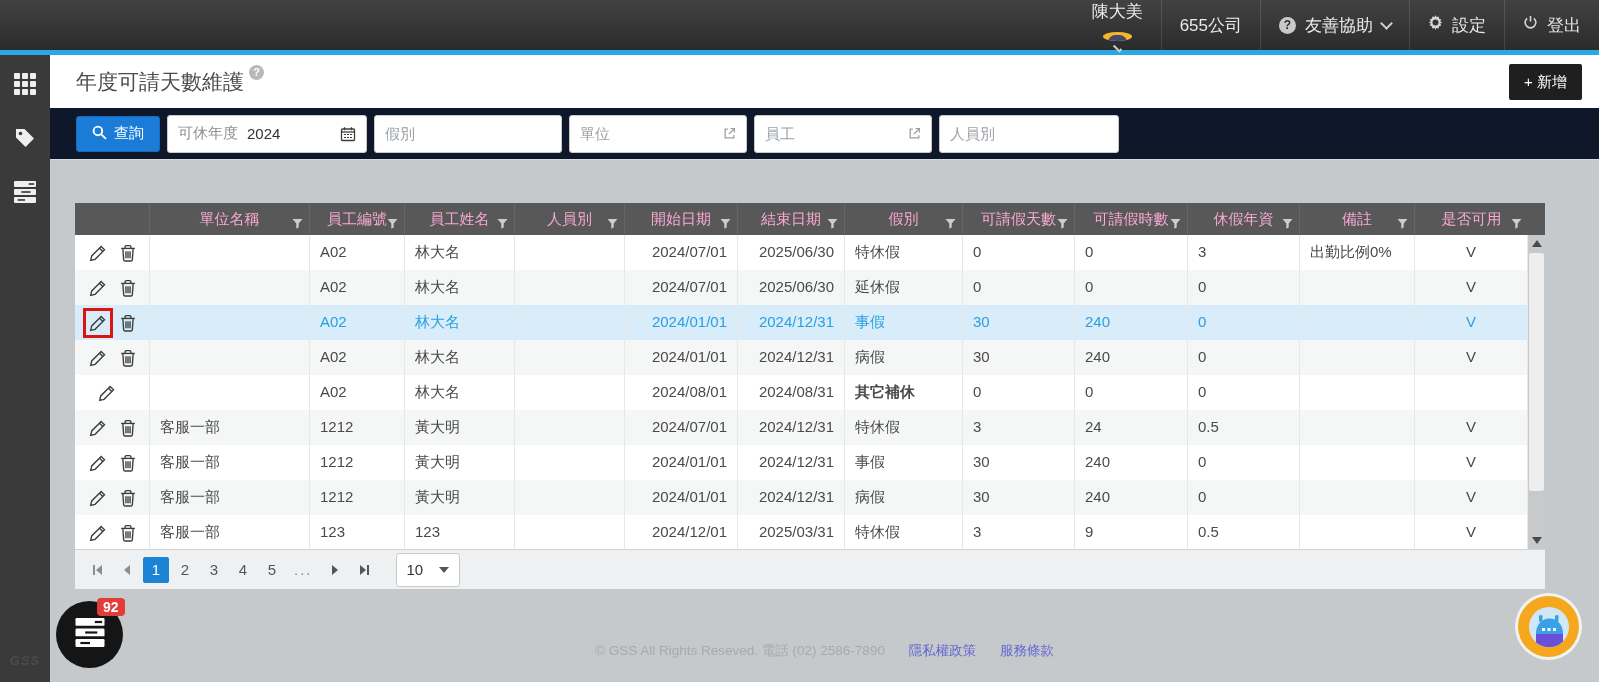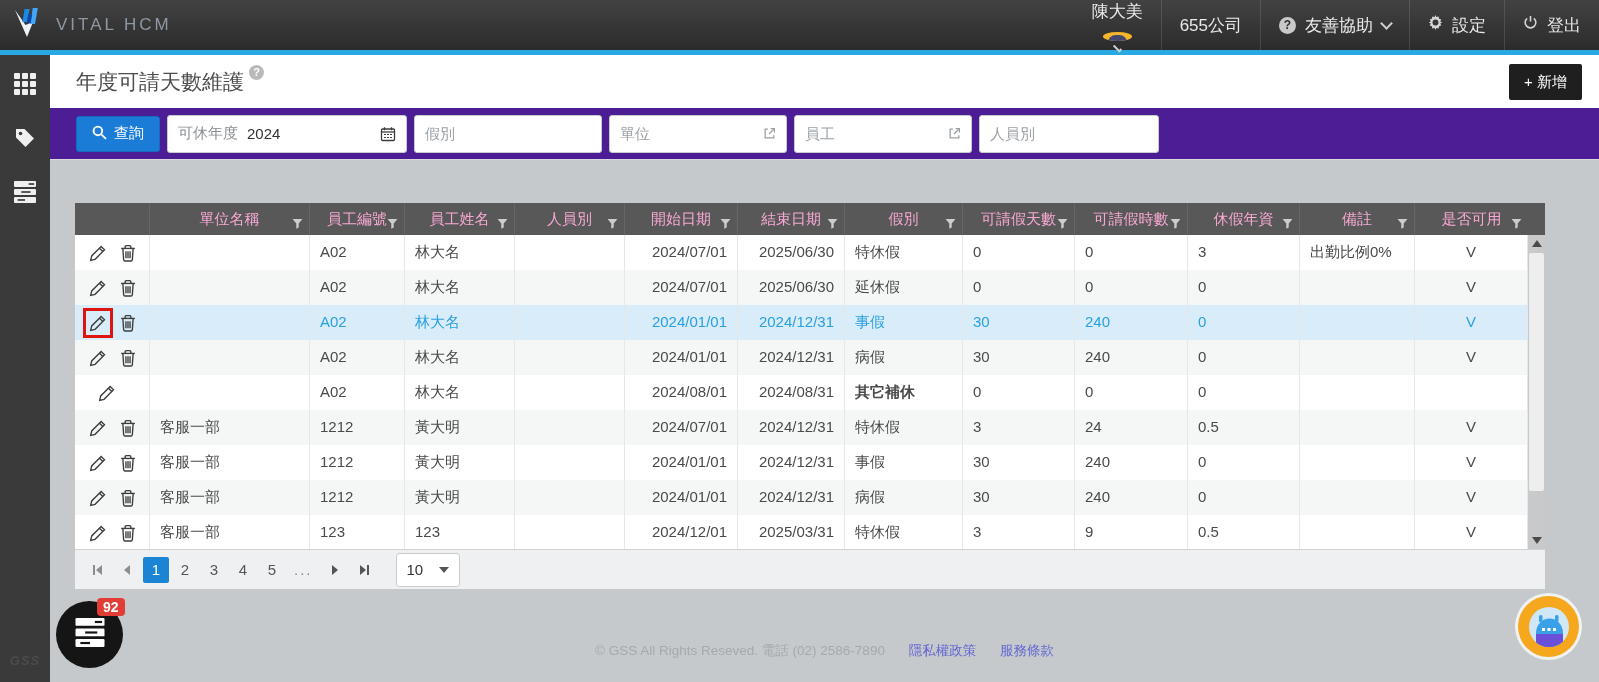--- a/index.html
+++ b/index.html
@@ -23,21 +23,21 @@
   .side-icon { width:50px; height:46px; display:flex; align-items:center; justify-content:center; cursor:pointer; margin-top:8px; }
   .gss-logo { position:absolute; bottom:14px; width:100%; text-align:center; color:#4b4b4b; font-size:13px; font-weight:bold; font-style:italic; letter-spacing:1px; }
 
   
   .main { position:absolute; left:50px; top:55px; right:0; bottom:0; background:#c5c9cc; }
   .title-bar { height:53px; background:#fff; display:flex; align-items:center; padding-left:26px; position:relative; }
   .page-title { font-size:21px; color:#4c4c4c; }
   .title-help { width:15px; height:15px; border-radius:50%; background:#b9b9b9; color:#fff; font-size:11px; font-weight:bold; text-align:center; line-height:15px; margin-left:5px; align-self:flex-start; margin-top:10px; }
   .add-btn { position:absolute; right:17px; top:9px; height:36px; background:#1f1f1f; color:#fff; font-size:15px; padding:0 15px; display:flex; align-items:center; border-radius:2px; cursor:pointer; border:none; }
 
-  .filter-bar { height:52px; background:#4c1d95; border-bottom:1px solid #d7d9da; display:flex; align-items:center; padding-left:26px; gap:7px; }
+  .filter-bar { height:52px; background:#0f172a; border-bottom:1px solid #d7d9da; display:flex; align-items:center; padding-left:26px; gap:7px; }
   .search-btn { height:36px; background:#1b7cd8; color:#fff; border:1px solid #166bbd; border-radius:3px; font-size:15px; display:flex; align-items:center; gap:7px; padding:0 15px; cursor:pointer; }
   .f-box { height:38px; background:#fff; border:1px solid #c9cccd; border-radius:3px; display:flex; align-items:center; padding:0 10px; font-size:15px; color:#8d9296; }
   .f-box input { border:none; outline:none; background:transparent; font-size:15px; color:#555; width:100%; font-family:inherit; }
   .f-box input::placeholder { color:#9aa0a5; }
   .f-label { color:#8a8f93; white-space:nowrap; }
   .f-value { color:#333; margin-left:9px; flex:1; }
   .f-icon { margin-left:auto; display:flex; cursor:pointer; }
 
   
   .grid { margin:43px 53px 0 25px; width:1470px; }
@@ -85,31 +85,20 @@
   
   .task-fab { position:absolute; left:56px; top:601px; width:67px; height:67px; border-radius:50%; background:#151515; display:flex; align-items:center; justify-content:center; z-index:40; cursor:pointer; }
   .task-badge { position:absolute; left:41px; top:-3px; background:#e23c36; color:#fff; font-size:14px; font-weight:bold; padding:1px 6px; border-radius:4px; }
   .bot-fab { position:absolute; right:20px; top:596px; width:61px; height:61px; border-radius:50%; background:#f5a71d; box-shadow:0 0 0 3px rgba(255,255,255,.75); display:flex; align-items:center; justify-content:center; z-index:40; cursor:pointer; }
   .bot-inner { width:40px; height:40px; border-radius:50%; background:#cfe7f6; display:flex; align-items:flex-end; justify-content:center; overflow:hidden; }
 </style>
 </head>
 <body>
 
 <div class="topbar">
-  <div class="brand">
-    <span>
-      <svg width="34" height="32" viewBox="0 0 34 32">
-        <path d="M3 3 L15 30 L21 15 L13.5 18 Z" fill="#eef3f8"></path>
-        <rect x="13" y="2" width="5" height="13" fill="#1e88e5" transform="skewX(-10)"></rect>
-        <rect x="21" y="1" width="5" height="16" fill="#42a5f5" transform="skewX(-10)"></rect>
-        <rect x="17.5" y="7" width="4" height="9" fill="#0d47a1" transform="skewX(-10)"></rect>
-      </svg>
-    </span>
-    <span class="brand-text">VITAL HCM</span>
-  </div>
   <div class="tb-right">
     <div class="tb-item first">
       <span>陳大美</span>
       <span class="avatar"></span>
       <span class="chev"></span>
     </div>
     <div class="tb-item">
       <span>655公司</span>
     </div>
     <div class="tb-item">
@@ -187,21 +176,21 @@
   <div class="filter-bar">
     <button class="search-btn">
       <span>
         <svg width="15" height="15" viewBox="0 0 14 14" fill="none" stroke="#fff" stroke-width="1.8">
             <circle cx="5.5" cy="5.5" r="4"></circle>
             <path d="M8.7 8.7L13 13"></path>
           </svg>
       </span>
       <span>查詢</span>
     </button>
-    <div class="f-box" style="width:240px;">
+    <div class="f-box" style="width:200px;">
       <span class="f-label">可休年度</span>
       <span class="f-value">2024</span>
       <span class="f-icon">
         <svg width="16" height="16" viewBox="0 0 16 16" fill="none" stroke="#3d3d3d" stroke-width="1.3">
             <rect x="1.5" y="3" width="13" height="11.5" rx="1"></rect>
             <path d="M1.5 6h13"></path>
             <path d="M4.5 1.2v3M11.5 1.2v3"></path>
             <path d="M4 8.5h2M7 8.5h2M10 8.5h2M4 11.5h2M7 11.5h2M10 11.5h2" stroke-width="1.1"></path>
           </svg>
       </span>

